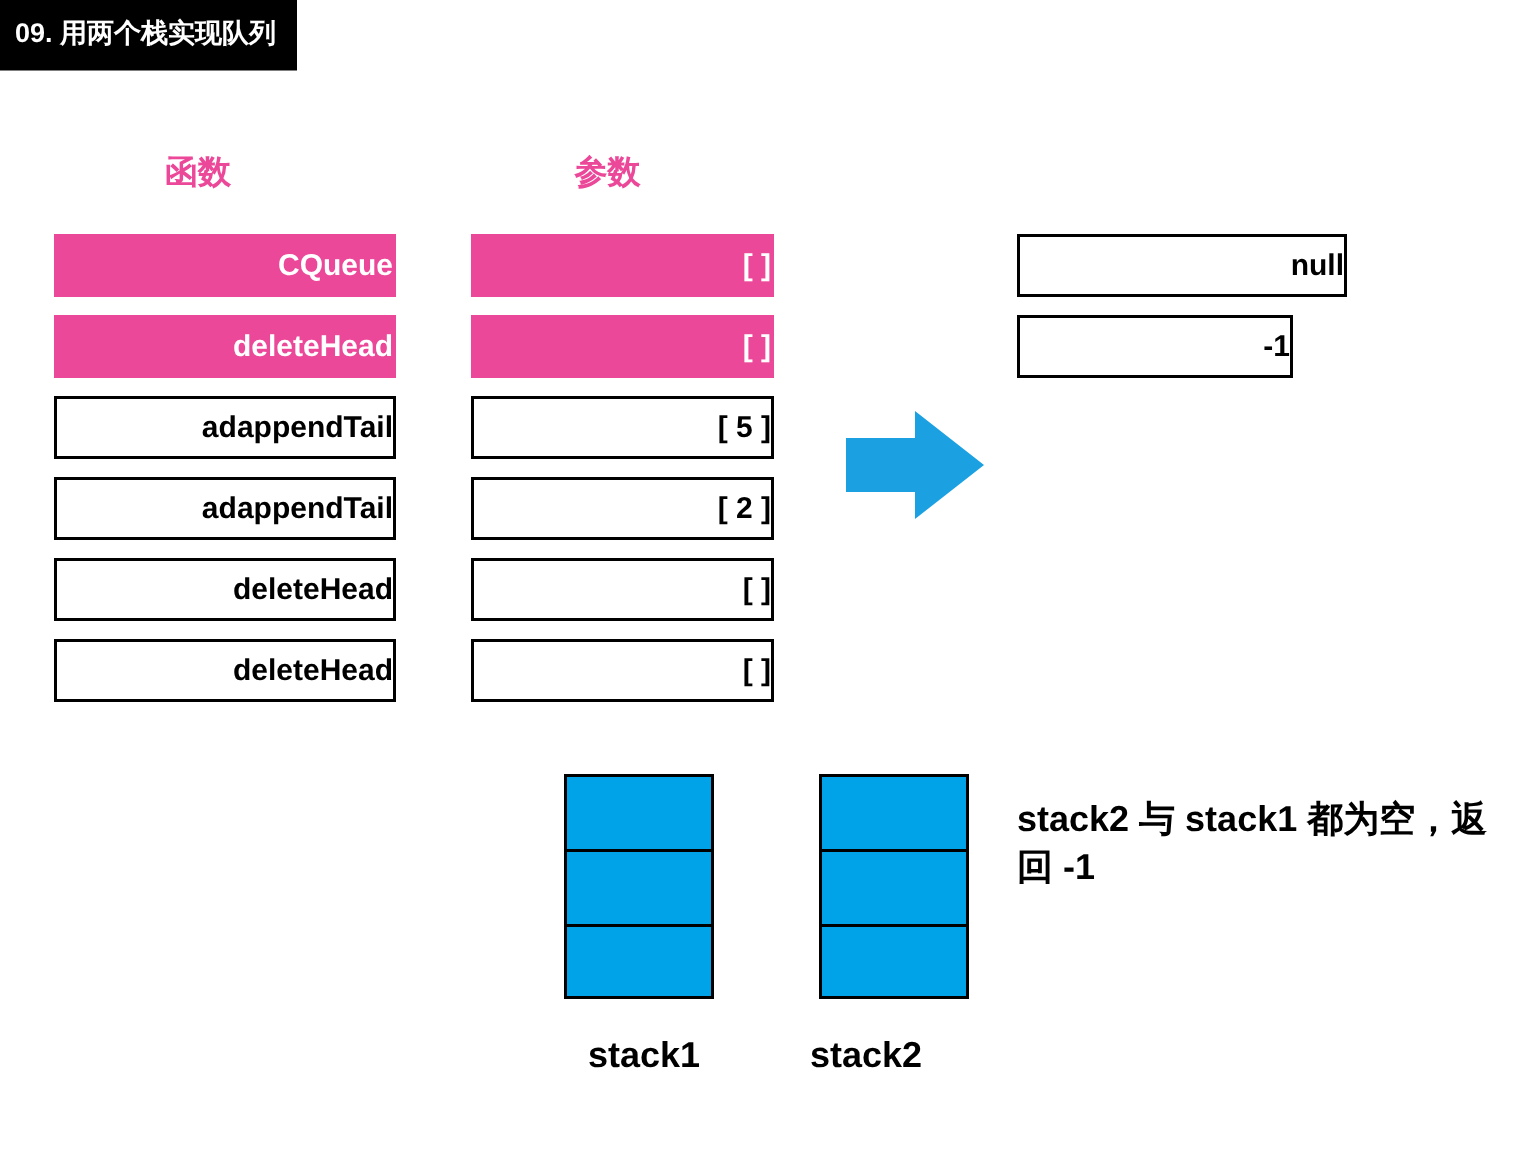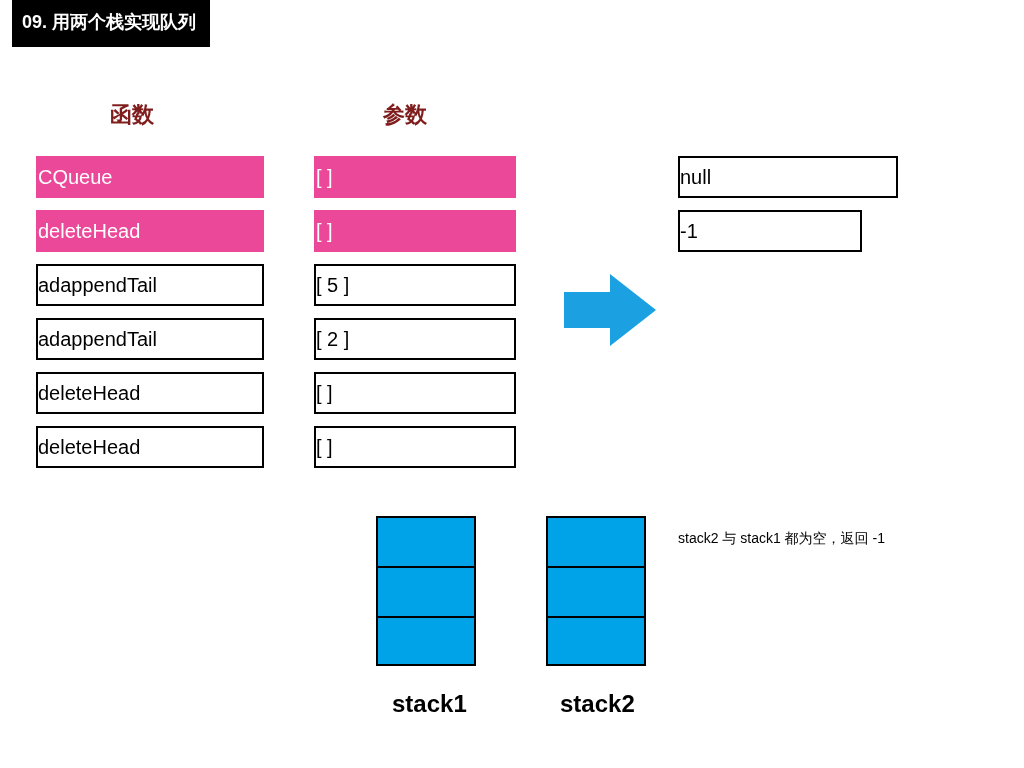--- a/index.html
+++ b/index.html
@@ -8,42 +8,42 @@
     padding: 0;
     width: 1024px;
     height: 768px;
     background: #ffffff;
     font-family: Arial, "Microsoft YaHei", sans-serif;
     position: relative;
   }
   .title-block {
     position: absolute;
     top: 0;
-    left: 12px;
+    left: 0;
     background: #000000;
     color: #ffffff;
     padding: 8px 14px 10px 10px;
     font-weight: bold;
     font-size: 18px;
     line-height: 1.6;
   }
   .col-header {
     position: absolute;
     font-weight: bold;
     font-size: 22px;
-    color: #7f1d1d;
+    color: #ec4899;
   }
   .cell {
     position: absolute;
     border: 2px solid #000;
     height: 42px;
     display: flex;
     align-items: center;
-    justify-content: flex-start;
-    font-weight: normal;
+    justify-content: flex-end;
+    font-weight: bold;
     font-size: 20px;
     background: #fff;
   }
   .cell.pink {
     background: #ec4899;
     color: #fff;
     border-color: #ec4899;
   }
   .arrow {
     position: absolute;
@@ -59,22 +59,22 @@
     border-bottom: 2px solid #000;
   }
   .stack-cell:last-child { border-bottom: none; }
   .stack-label {
     position: absolute;
     font-weight: bold;
     font-size: 24px;
   }
   .note {
     position: absolute;
-    font-weight: normal;
-    font-size: 14px;
+    font-weight: bold;
+    font-size: 24px;
   }
 </style>
 </head>
 <body>
 
 <div class="title-block">
   <div>09. 用两个栈实现队列</div>
 </div>
 
 <div class="col-header" style="left:110px; top:100px;">函数</div>
@@ -136,15 +136,15 @@
   <div class="stack-cell"></div>
   <div class="stack-cell"></div>
 </div>
 <div class="stack-box" style="left:546px; top:516px; width:100px; height:150px;">
   <div class="stack-cell"></div>
   <div class="stack-cell"></div>
   <div class="stack-cell"></div>
 </div>
 
 <div class="stack-label" style="left:392px; top:690px;">stack1</div>
-<div class="stack-label" style="left:560px; top:690px;text-align:center;">stack2</div>
+<div class="stack-label" style="left:540px; top:690px;text-align:center;">stack2</div>
 
 <div class="note" style="left:678px; top:530px; width:320px;">stack2 与 stack1 都为空，返回 -1</div>
 
 </body></html>

